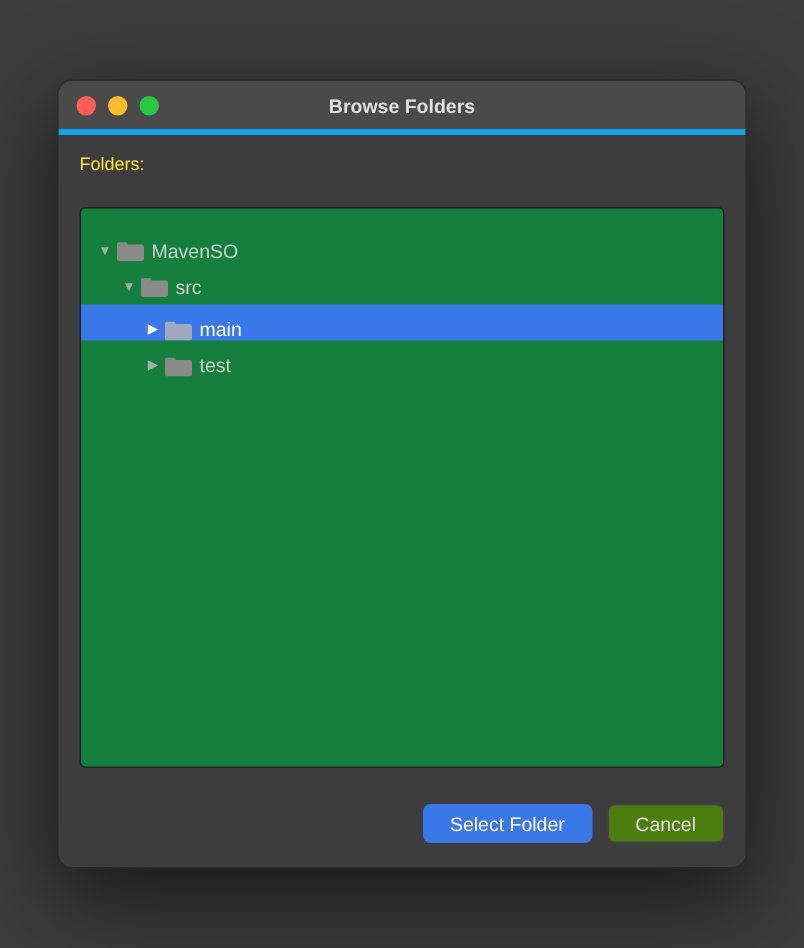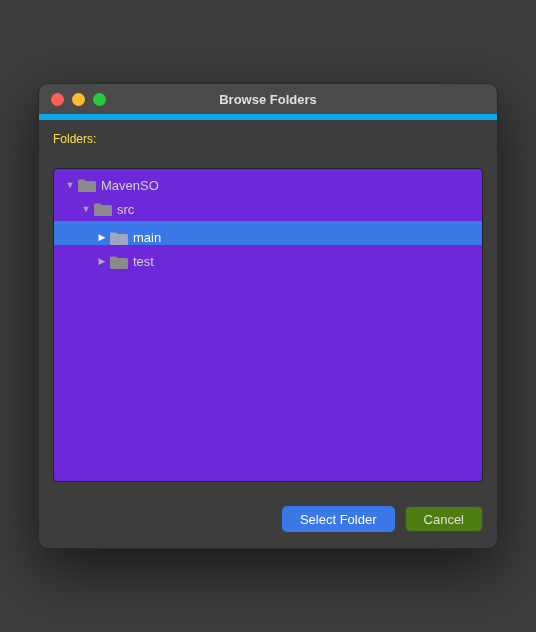--- a/index.html
+++ b/index.html
@@ -23,21 +23,21 @@
       border: 1px solid #2a2a2a;
     }
 
     .titlebar {
       background: #4a4a4a;
       height: 36px;
       display: flex;
       align-items: center;
       justify-content: center;
       position: relative;
-      border-bottom: 6px solid #0ea5e9;
+      border-bottom: 4px solid #0ea5e9;
     }
 
     .window-controls {
       position: absolute;
       left: 12px;
       display: flex;
       gap: 8px;
     }
 
     .window-btn {
@@ -62,26 +62,26 @@
       padding: 12px 14px;
     }
 
     .folders-label {
       font-size: 12px;
       color: #fde047;
       margin-bottom: 22px;
     }
 
     .tree-container {
-      background: #6d28d9;
+      background: #15803d;
       border: 1px solid #222;
       border-radius: 4px;
-      height: 314px;
+      height: 374px;
       overflow-y: auto;
-      padding: 4px 0;
+      padding: 16px 0;
     }
 
     .tree-item {
       display: flex;
       align-items: center;
       height: 24px;
       padding-right: 8px;
       cursor: pointer;
       color: #d0d0d0;
       font-size: 13px;

